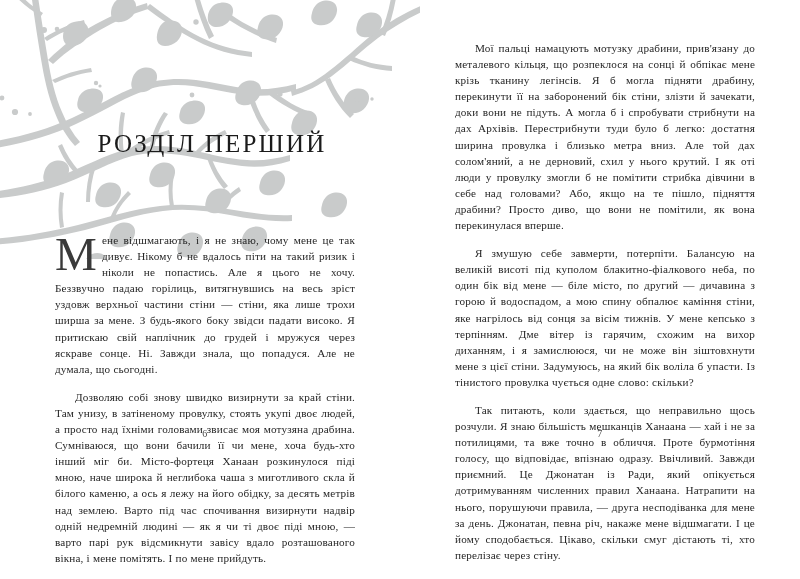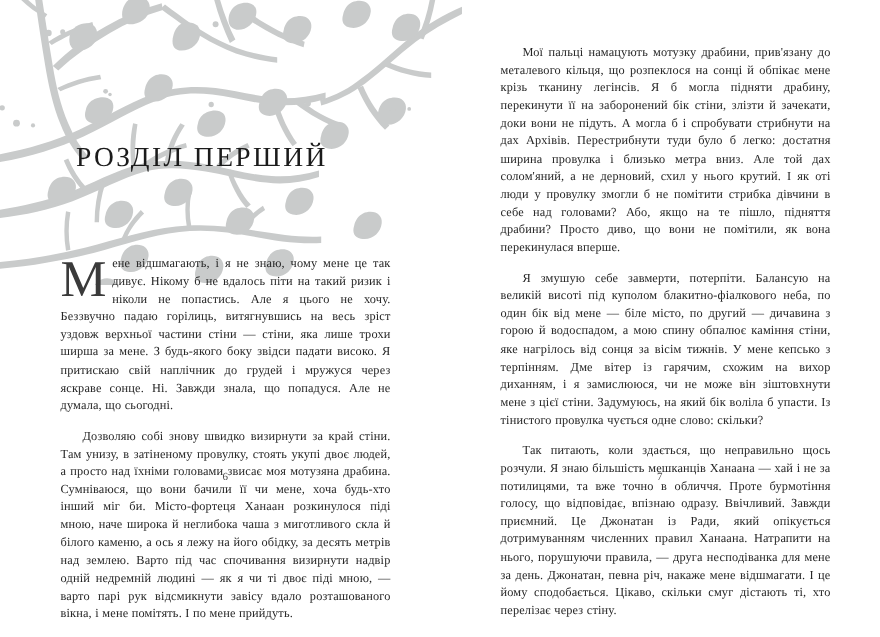--- a/index.html
+++ b/index.html
@@ -58,20 +58,21 @@
     right: 45px;
     top: 40px;
     bottom: 60px;
   }
 
   .chapter-title {
     font-family: "Liberation Serif", "DejaVu Serif", serif;
     font-size: 25px;
     letter-spacing: 2.2px;
     color: #1b1b1b;
+    text-align: center;
     margin: 0 0 74px 0;
     padding-left: 14px;
     font-weight: normal;
     white-space: pre;
   }
 
   .body-text p {
     margin: 0;
     font-size: 11.2px;
     line-height: 16.1px;

